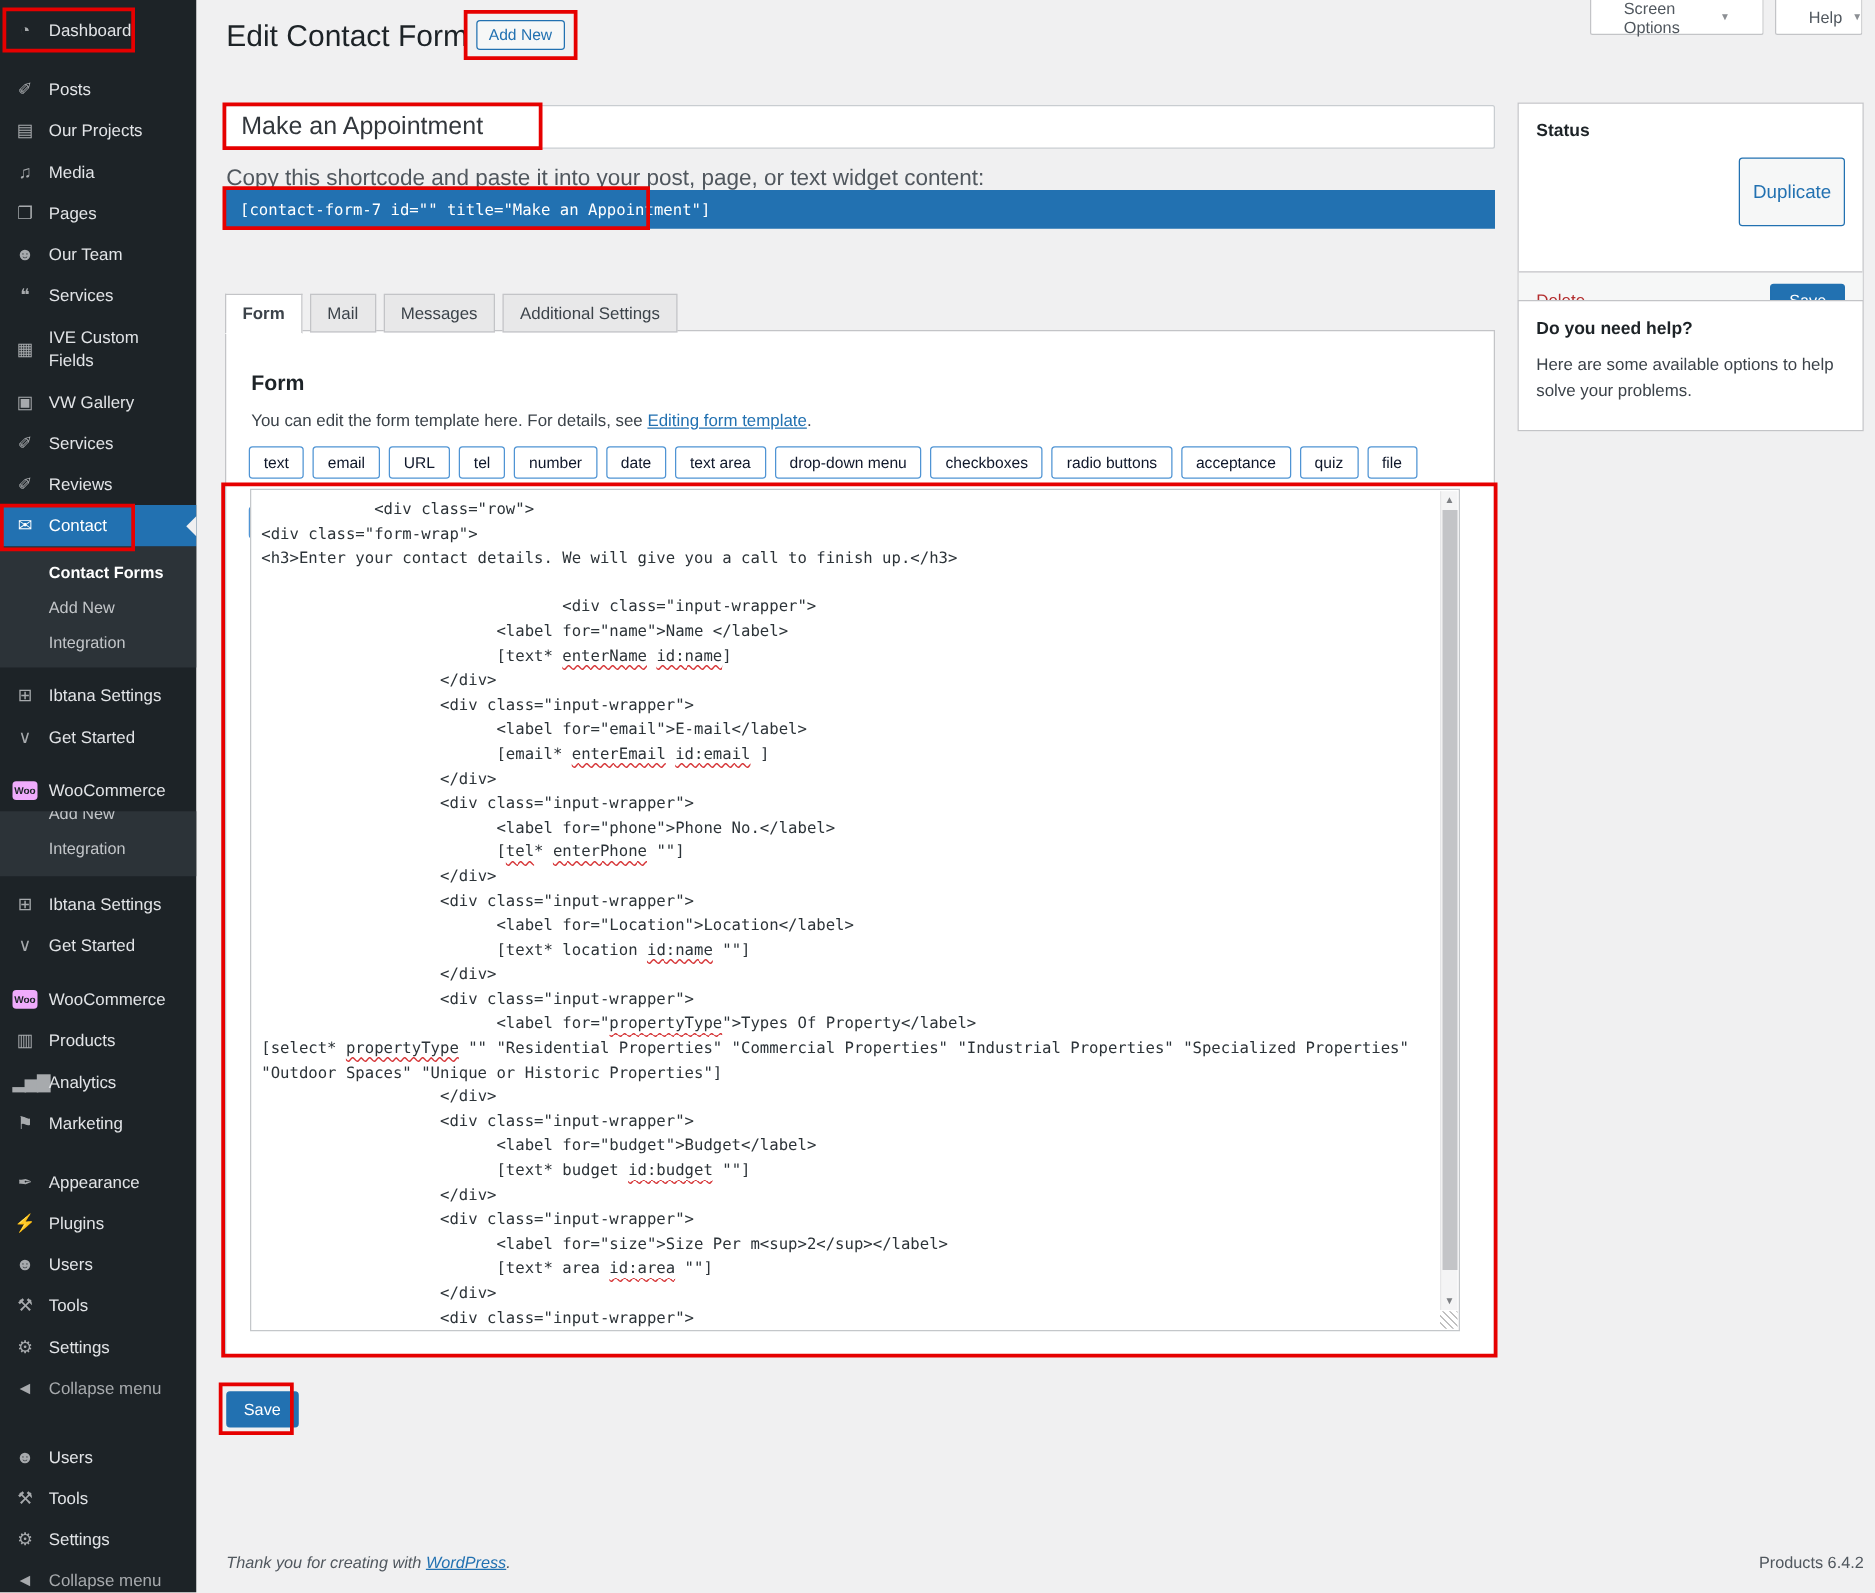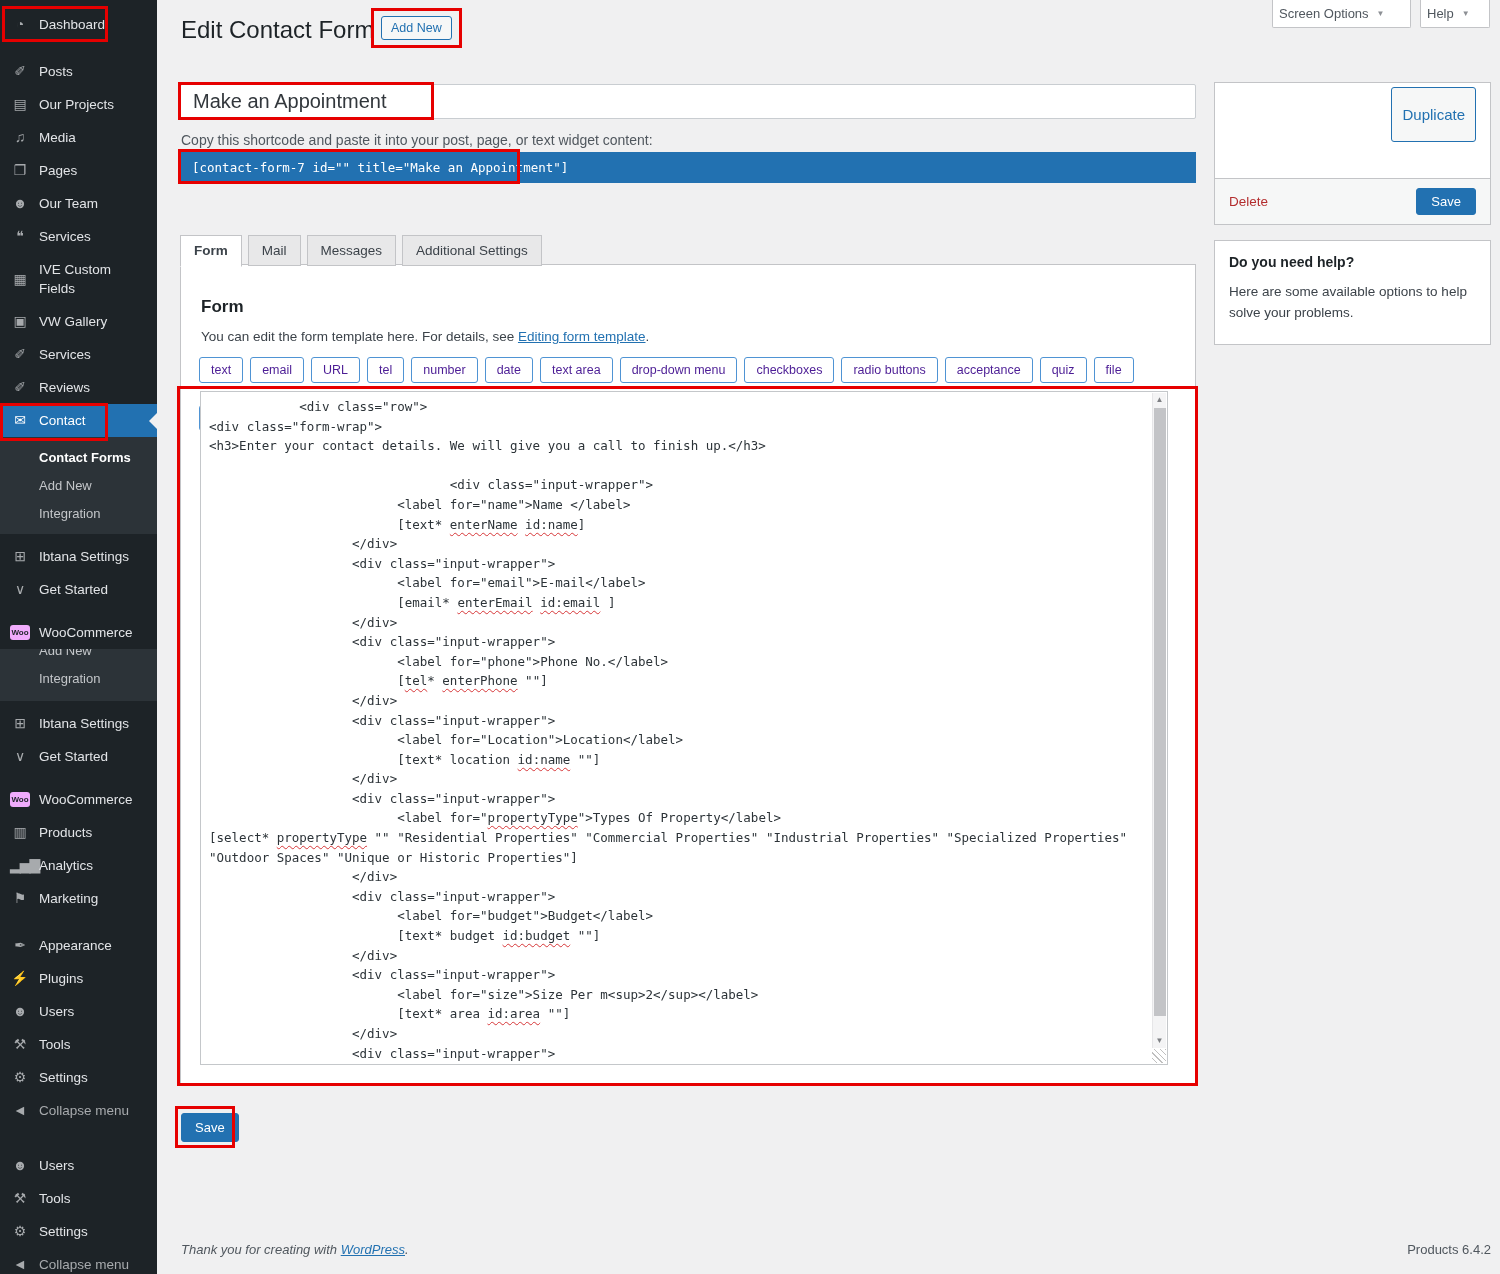--- a/index.html
+++ b/index.html
@@ -28,47 +28,47 @@
   .glitch .ginner { margin-top:-12px; }
   .mt6{margin-top:6px} .mt10{margin-top:10px} .mt14{margin-top:14px} .mt22{margin-top:22px}
   .bars { font-size:8px; letter-spacing:-1px; }
   .woobadge { width:20px; height:15px; background:#f0abfc; border-radius:3px; color:#1d2327;
         font-size:8px; font-weight:700; display:flex; align-items:center; justify-content:center; margin:0 auto; }
   
   .pin { position:absolute; border:3px solid #e60000; pointer-events:none; z-index:20; }
   
   .screen-btn { position:absolute; top:0; height:28px; background:#fff; border:1px solid #c3c4c7; border-top:none;
         border-radius:0 0 2px 2px; color:#50575e; font-size:13px; display:flex; align-items:center; gap:8px;
-        padding:0 6px; cursor:pointer; z-index:4; }
+        padding:0 26px; cursor:pointer; z-index:4; }
   .caret { font-size:8px; color:#8c8f94; }
   
   .page-title { position:absolute; left:181px; top:16px; font-size:24px; font-weight:500; color:#1d2327; }
   .annotated-wrap { position:absolute; left:371px; top:8px; border:3px solid #e60000; padding:5px 7px; z-index:20; }
   .btn-outline { background:#f6f7f7; border:1px solid #2271b1; color:#2271b1; border-radius:3px;
         font-size:15px; padding:18px 10px; cursor:pointer; font-family:"Liberation Sans",sans-serif; }
   
   .title-input { position:absolute; left:180px; top:84px; width:1016px; height:35px; border:1px solid #c9cdd1;
         border-radius:2px; background:#fff; font-size:20px; color:#32373c; padding:0 12px;
         font-family:"Liberation Sans",sans-serif; }
-  .hint { position:absolute; left:181px; top:132px; font-size:14px; color:#50575e; }
+  .hint { position:absolute; left:181px; top:132px; font-size:18px; color:#50575e; }
   .shortcode-bar { position:absolute; left:180px; top:152px; width:1016px; height:31px; background:#2271b1;
         color:#fff; font-family:"DejaVu Sans Mono",monospace; font-size:12.5px; line-height:31px;
         padding:0 12px; cursor:pointer; white-space:nowrap; overflow:hidden; }
   
   .tabs { position:absolute; left:180px; top:235px; display:flex; align-items:flex-end; z-index:3; }
   .tab { padding:7px 13px; border:1px solid #c3c4c7; background:#e8e8e9; margin-right:6px; font-size:13.5px;
         color:#3c434a; cursor:pointer; }
   .tab.active { background:#fff; font-weight:700; border-bottom-color:#fff; margin-bottom:-1px; padding-bottom:8px; }
   .panel { position:absolute; left:180px; top:264px; width:1016px; height:821px; background:#fff;
         border:1px solid #c3c4c7; z-index:1; }
   .panel-heading { margin:32px 0 0 20px; font-size:17px; font-weight:600; color:#1d2327; }
   .panel-desc { margin:12px 0 0 20px; font-size:13.5px; color:#3c434a; }
   a.link { color:#2271b1; text-decoration:underline; cursor:pointer; }
   .tagrow { margin:13px 0 0 18px; display:flex; flex-wrap:wrap; }
-  .tagbtn { margin:0 7px 22px 0; padding:5px 11px; border:1px solid #4f94d4; background:#fff; color:#4c1d95;
+  .tagbtn { margin:0 7px 22px 0; padding:5px 11px; border:1px solid #4f94d4; background:#fff; color:#0f172a;
         font-size:12.5px; border-radius:3px; cursor:pointer; font-family:"Liberation Sans",sans-serif; }
   
   .editor { position:absolute; left:19px; top:126px; width:968px; height:674px; background:#fff;
         border:1px solid #c4c7ca; }
   .code { position:absolute; left:0; top:0; right:15px; bottom:0; overflow:hidden; padding:5px 0 0 8px;
         font-family:"DejaVu Sans Mono",monospace; font-size:12.5px; line-height:19.6px; white-space:pre-wrap;
         color:#2c3338; cursor:text; }
   .sq { text-decoration-line:underline; text-decoration-style:wavy; text-decoration-color:#d63638;
         text-decoration-thickness:1px; text-underline-offset:2.5px; }
   .sb { position:absolute; top:1px; right:1px; bottom:16px; width:14px; background:#f4f4f5; border-left:1px solid #e6e6e8; }
@@ -336,20 +336,21 @@
     </div>
     <div class="grip"></div>
   </div>
 </div>
 <div class="pin" style="left:177px; top:386px; width:1021px; height:700px;"></div>
 
 <button class="save-main">Save</button>
 <div class="pin" style="left:175px; top:1106px; width:60px; height:42px;"></div>
 
 <div class="postbox" id="status-box">
+  <div class="postbox-title">Status</div>
   <div class="status-body">
     <button class="btn-outline">Duplicate</button>
   </div>
   <div class="status-foot">
     <a class="delete-link">Delete</a>
     <button class="btn-primary">Save</button>
   </div>
 </div>
 
 <div class="postbox" id="help-box">

